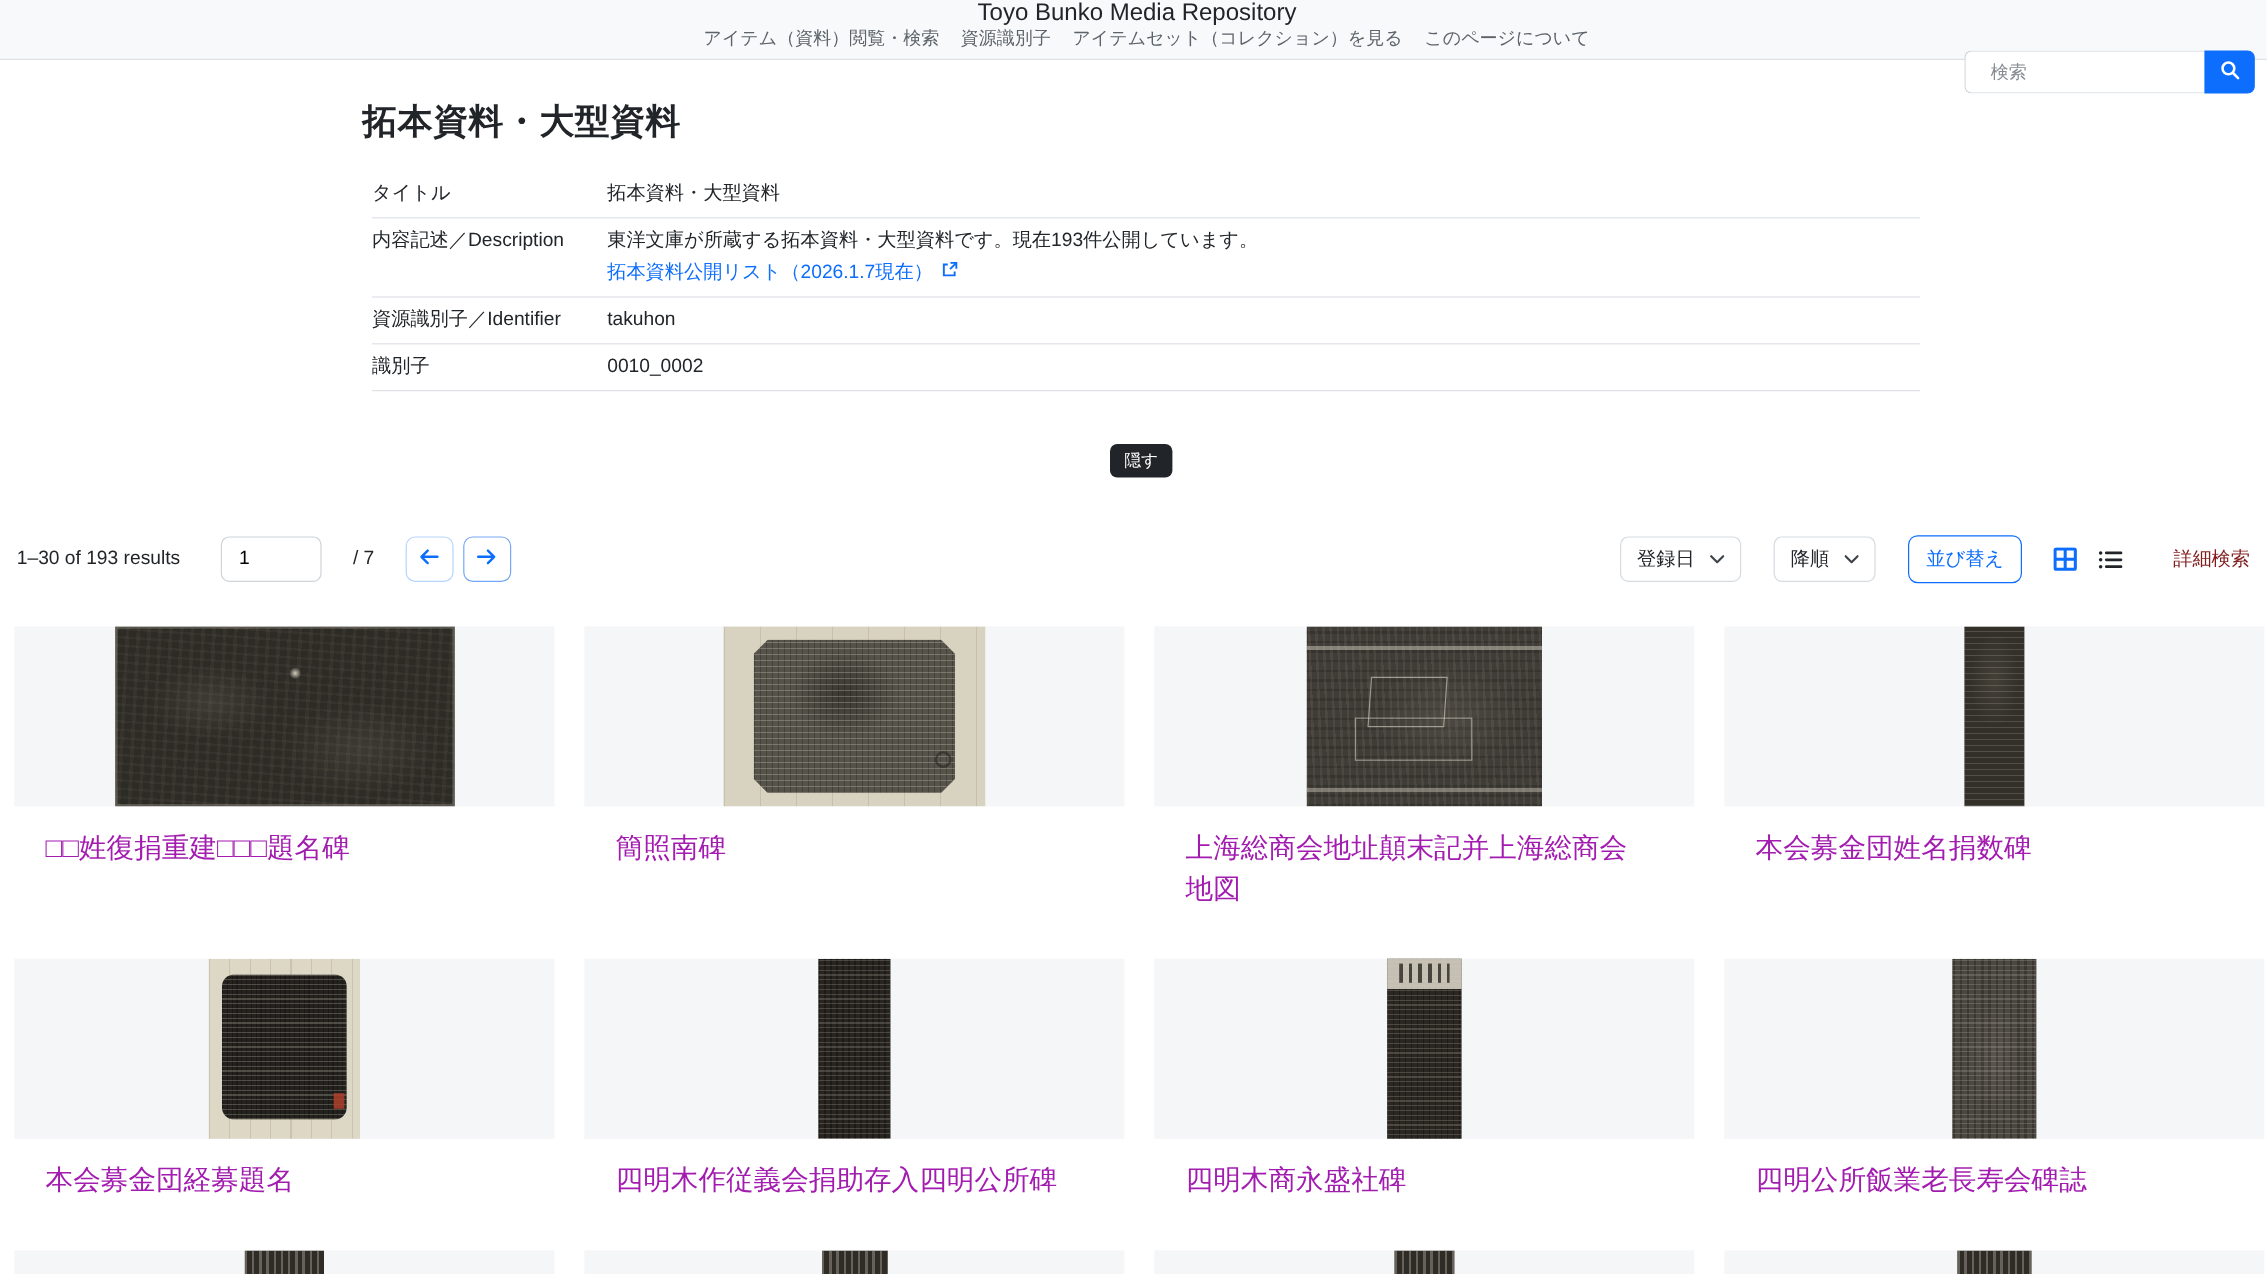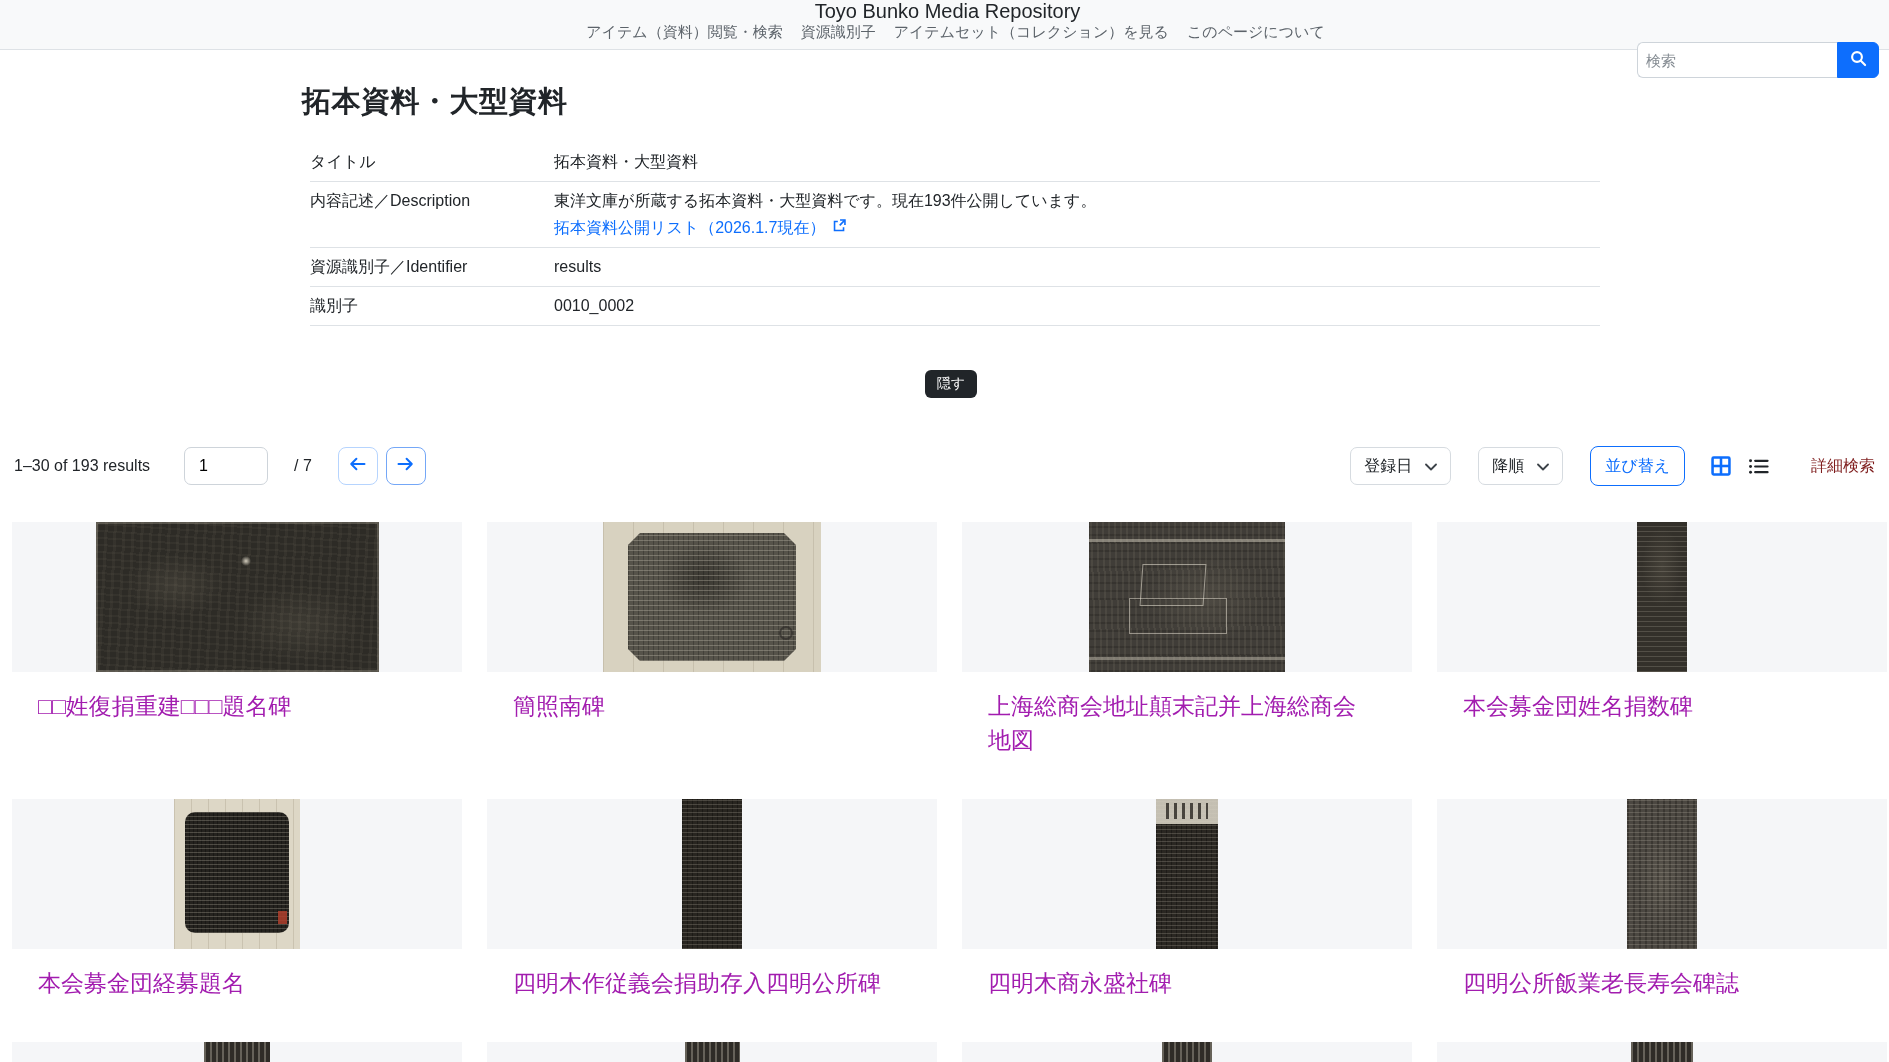--- a/index.html
+++ b/index.html
@@ -7,31 +7,31 @@
     font-family:"Liberation Sans","DejaVu Sans",sans-serif; color:#212529; }
 
   
   .navbar { height:50px; background:#f8f9fa; border-bottom:1px solid #dee2e6;
     display:flex; align-items:center; padding:0 10px 0 16px;flex-direction:column; }
   .brand { font-size:20px; color:#212529; white-space:nowrap; cursor:pointer; }
   .nav-links { display:flex; align-items:center; margin-left:16px; }
   .nav-links a { font-size:15px; color:#5c636a; text-decoration:none; margin:0 9px; white-space:nowrap; }
   .nav-search { margin-left:auto; display:flex; align-items:center; }
   .nav-search input { width:200px; height:36px; border:1px solid #ced4da; border-right:none;
-    border-radius:6px 0 0 6px; padding:0 8px; font-size:15px; color:#212529; outline:none;
+    border-radius:6px 0 0 6px; padding:0 21px; font-size:15px; color:#212529; outline:none;
     font-family:inherit; }
   .nav-search input::placeholder { color:#848b92; }
   .search-btn { width:42px; height:36px; background:#0d6efd; border:1px solid #0d6efd;
     border-radius:0 6px 6px 0; display:flex; align-items:center; justify-content:center; cursor:pointer; }
 
   
   .intro { margin-left:302px; width:1298px; }
   .page-title { font-size:29px; font-weight:700; margin-top:32px; letter-spacing:.5px; }
   .meta { margin-left:8px; margin-top:21px; width:1290px; font-size:16px; }
-  .meta-row { display:flex; border-bottom:1px solid #dee2e6; padding:7px 0; line-height:24px;gap:48px; }
+  .meta-row { display:flex; border-bottom:1px solid #dee2e6; padding:7px 0; line-height:24px; }
   .meta-label { width:196px; flex:0 0 196px; color:#212529; }
   .meta-value { color:#212529; }
   .meta-link-line { margin-top:3px; display:flex; align-items:center; gap:7px; }
   .meta-link-line a { color:#0d6efd; text-decoration:none; }
   .hide-wrap { text-align:center; margin-top:44px; }
   .hide-btn { background:#212529; color:#fff; font-size:14px; border:none; border-radius:6px;
     padding:5px 12px; cursor:pointer; font-family:inherit; }
 
   
   .results-bar { margin:46px 14px 0 14px; display:flex; align-items:center; height:44px; }
@@ -173,21 +173,21 @@
                   <path d="M6.2 3.7H2.7v9.6h9.6V9.8" fill="none" stroke="#0d6efd" stroke-width="1.7"></path>
                   <path d="M8.6 2.2h5.2v5.2" fill="none" stroke="#0d6efd" stroke-width="1.7"></path>
                   <line x1="8.2" y1="7.8" x2="13.4" y2="2.6" stroke="#0d6efd" stroke-width="1.7"></line>
                 </svg>
             </span>
           </div>
         </div>
       </div>
       <div class="meta-row">
         <div class="meta-label">資源識別子／Identifier</div>
-        <div class="meta-value">results</div>
+        <div class="meta-value">takuhon</div>
       </div>
       <div class="meta-row">
         <div class="meta-label">識別子</div>
         <div class="meta-value">0010_0002</div>
       </div>
     </div>
     <div class="hide-wrap">
       <button class="hide-btn">隠す</button>
     </div>
   </section>

